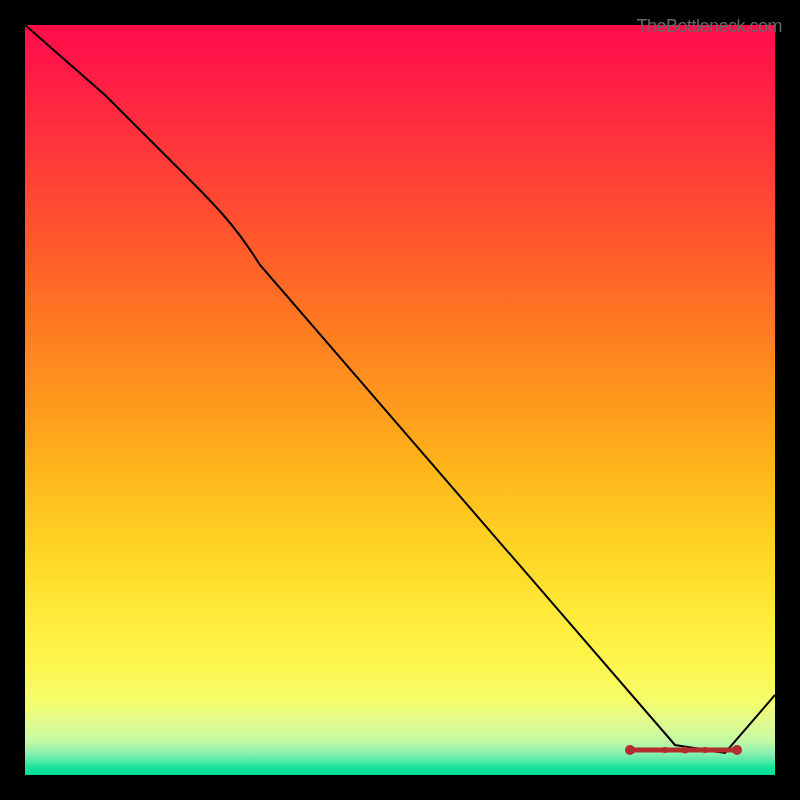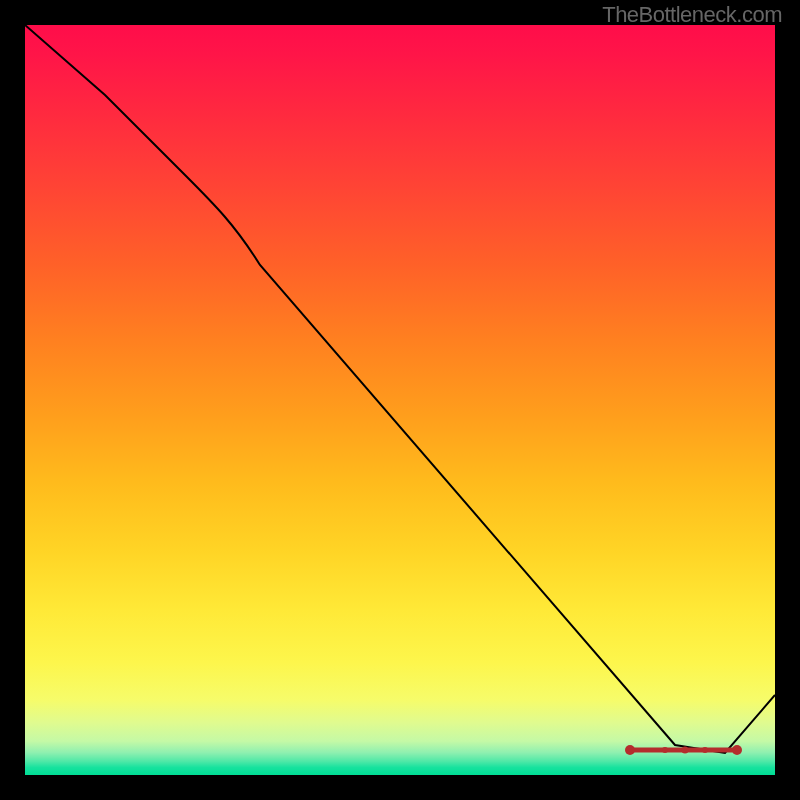--- a/index.html
+++ b/index.html
@@ -12,24 +12,24 @@
     overflow: hidden;
   }
   .wrapper {
     position: relative;
     width: 800px;
     height: 800px;
     background: #000;
   }
   .watermark {
     position: absolute;
-    top: 2px;
+    top: 16px;
     right: 18px;
     color: #666;
-    font-size: 22px;
+    font-size: 18px;
     font-weight: 500;
     letter-spacing: -0.5px;
     z-index: 30;
   }
   .plot-area {
     position: absolute;
     left: 25px;
     top: 25px;
     width: 750px;
     height: 750px;

